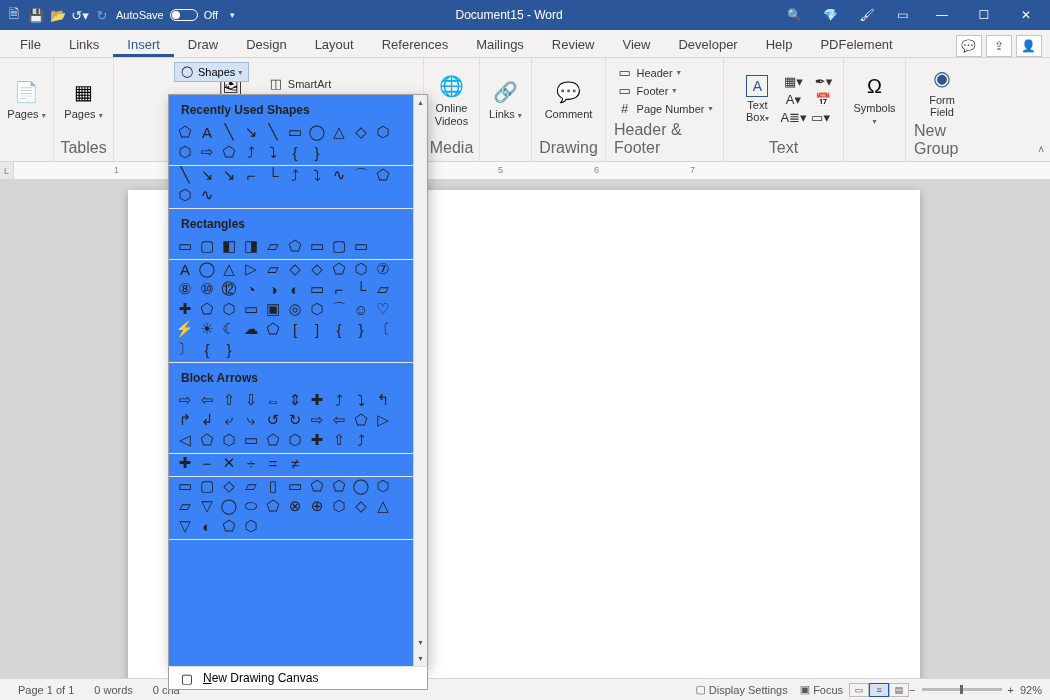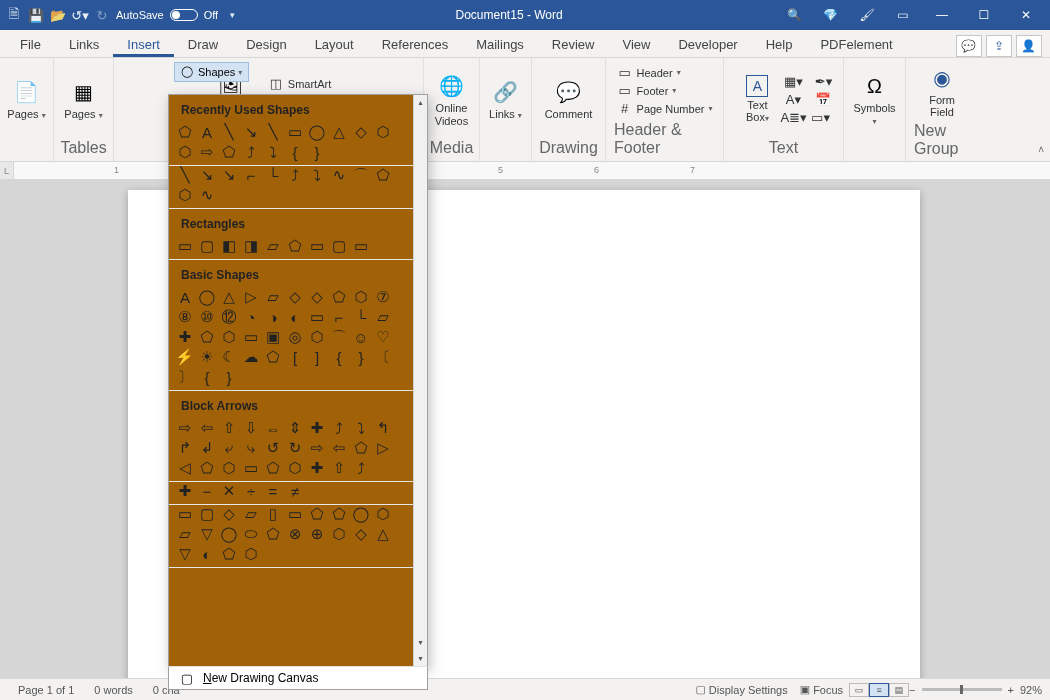--- a/index.html
+++ b/index.html
@@ -47,21 +47,21 @@
 .ruler-h { height:18px; background:#fff; border-bottom:1px solid #d6d6d6; position:relative; display:flex; }
 .ruler-corner { width:14px; background:#e8e8e8; border-right:1px solid #d6d6d6; font-size:9px; color:#888; display:flex; align-items:center; justify-content:center; }
 .ruler-track { flex:1; position:relative; background:#f8f8f8; font-size:9px; color:#888; }
 .rtick { position:absolute; top:3px; }
 
 
 .docarea { position:absolute; top:180px; bottom:22px; left:0; right:0; background:#d6d6d6; overflow:hidden; }
 .page { position:absolute; left:128px; top:10px; width:792px; height:1024px; background:#fff; box-shadow:0 2px 8px rgba(0,0,0,.25); }
 
 
-.shapes-dd { position:absolute; left:168px; top:94px; width:260px; bottom:32px; background:#a16207; border:1px solid #a0a0a0; box-shadow:2px 4px 12px rgba(0,0,0,.25); z-index:10; display:flex; }
+.shapes-dd { position:absolute; left:168px; top:94px; width:260px; bottom:32px; background:#3b82f6; border:1px solid #a0a0a0; box-shadow:2px 4px 12px rgba(0,0,0,.25); z-index:10; display:flex; }
 .dd-scroll { flex:1; overflow:hidden; }
 .dd-bar { width:14px; background:#f0f0f0; border-left:1px solid #d0d0d0; position:relative; }
 .dd-bar .up,.dd-bar .dn { height:14px; display:flex; align-items:center; justify-content:center; font-size:8px; color:#555; }
 .dd-bar .dn { position:absolute; bottom:18px; width:100%; }
 .dd-bar .dn2 { position:absolute; bottom:2px; width:100%; height:14px; display:flex; align-items:center; justify-content:center; font-size:8px; color:#555; }
 .dd-sec { border-bottom:1px solid #e8e8e8; padding-bottom:4px; }
 .dd-head { font-size:12px; font-weight:600; color:#222; padding:8px 12px 6px; }
 .dd-grid { display:flex; flex-wrap:wrap; gap:2px; padding:0 6px; }
 .shp { width:20px; height:18px; display:flex; align-items:center; justify-content:center; font-size:15px; color:#222; font-family:"Segoe UI Symbol",sans-serif; }
 .dd-footer { position:absolute; left:168px; bottom:10px; width:260px; height:24px; background:#fff; border:1px solid #a0a0a0; border-top:1px solid #e0e0e0; display:flex; align-items:center; gap:8px; padding:0 10px; font-size:12px; z-index:11; }
@@ -323,21 +323,20 @@
           <div class="shp">◧</div>
           <div class="shp">◨</div>
           <div class="shp">▱</div>
           <div class="shp">⬠</div>
           <div class="shp">▭</div>
           <div class="shp">▢</div>
           <div class="shp">▭</div>
         </div>
       </div>
       <div class="dd-sec">
-        <div class="dd-head">Basic Shapes</div>
         <div class="dd-grid">
           <div class="shp">A</div>
           <div class="shp">◯</div>
           <div class="shp">△</div>
           <div class="shp">▷</div>
           <div class="shp">▱</div>
           <div class="shp">◇</div>
           <div class="shp">◇</div>
           <div class="shp">⬠</div>
           <div class="shp">⬡</div>

